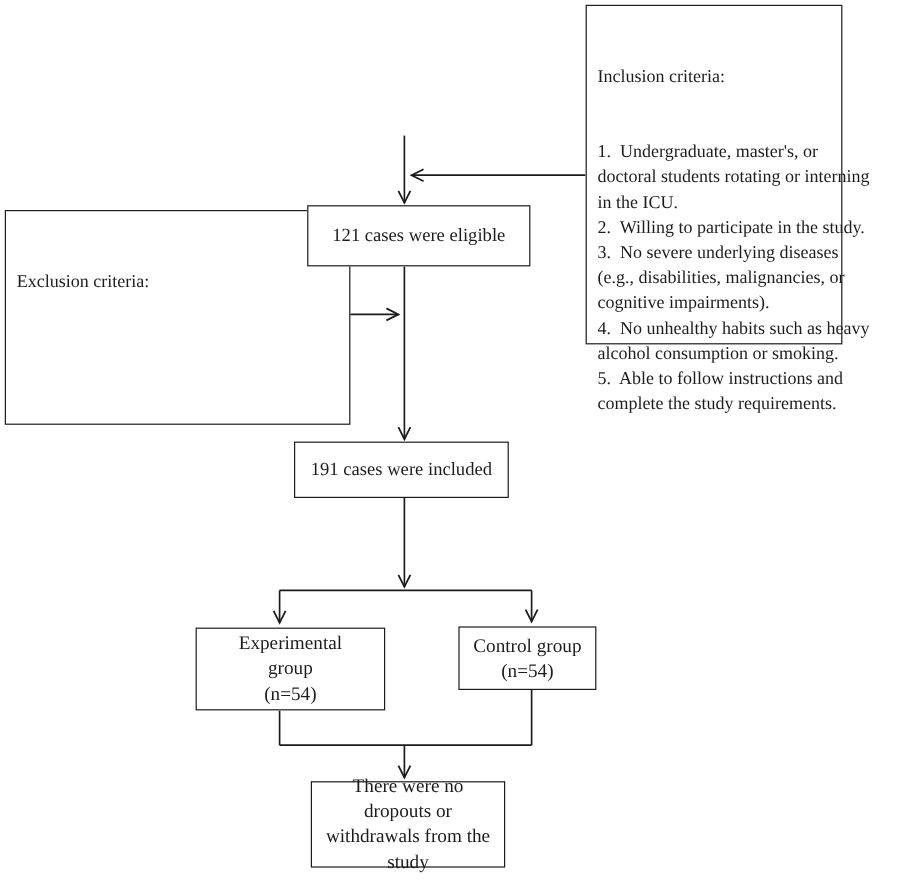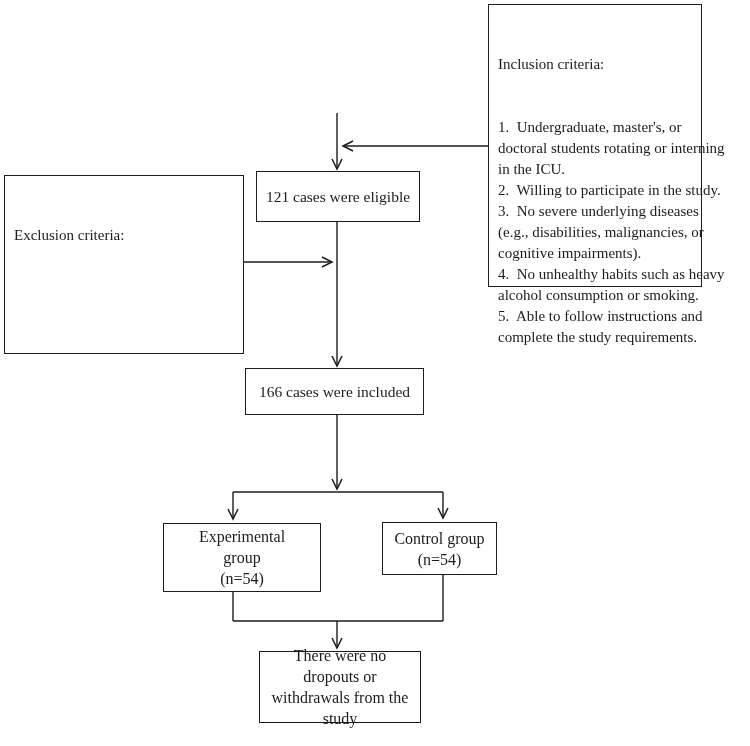--- a/index.html
+++ b/index.html
@@ -38,22 +38,22 @@
     font-size: 15px;
     line-height: 21px;
     padding: 7px 9px;
     white-space: pre;
   }
   .crit-box p { margin: 0; }
   .crit-title { margin: 0 0 21px 0; }
   
   #source       { left: 210px; top: 8px;   width: 243px; height: 105px; }
   #inclusion    { left: 476px; top: 4px;   width: 214px; height: 283px; margin-left: 12px; }
-  #exclusion    { left: 4px;   top: 175px; width: 240px; height: 179px; }
-  #eligible     { left: 256px; top: 171px; width: 164px; height: 51px; }
+  #exclusion    { left: 4px;   top: 175px; width: 288px; height: 179px; }
+  #eligible     { left: 256px; top: 171px; width: 186px; height: 51px; }
   #included     { left: 245px; top: 368px; width: 179px; height: 47px; }
   #experimental { left: 163px; top: 523px; width: 158px; height: 69px; }
   #control      { left: 382px; top: 522px; width: 115px; height: 53px; }
   #dropouts     { left: 259px; top: 651px; width: 162px; height: 72px; }
   line { stroke: #1c1c1c; stroke-width: 1.4; }
 </style>
 </head>
 <body>
 
 <div class="canvas">
@@ -90,21 +90,21 @@
     <p class="crit-title">Inclusion criteria:</p>
     <div><p>1.  Undergraduate, master's, or<br>doctoral students rotating or interning<br>in the ICU.</p><p>2.  Willing to participate in the study.</p><p>3.  No severe underlying diseases<br>(e.g., disabilities, malignancies, or<br>cognitive impairments).</p><p>4.  No unhealthy habits such as heavy<br>alcohol consumption or smoking.</p><p>5.  Able to follow instructions and<br>complete the study requirements.</p></div>
   </div>
 
   <div id="exclusion" class="box crit-box">
     <p class="crit-title">Exclusion criteria:</p>
   </div>
 
   <div id="eligible" class="box center-box single">121 cases were eligible</div>
 
-  <div id="included" class="box center-box single">166 cases were included</div>
+  <div id="included" class="box center-box single">191 cases were included</div>
 
   <div id="experimental" class="box center-box">Experimental<br>group<br>(n=54)</div>
 
   <div id="control" class="box center-box">Control group<br>(n=54)</div>
 
   <div id="dropouts" class="box center-box">There were no<br>dropouts or<br>withdrawals from the<br>study</div>
 
 </div>
 
 </body></html>

